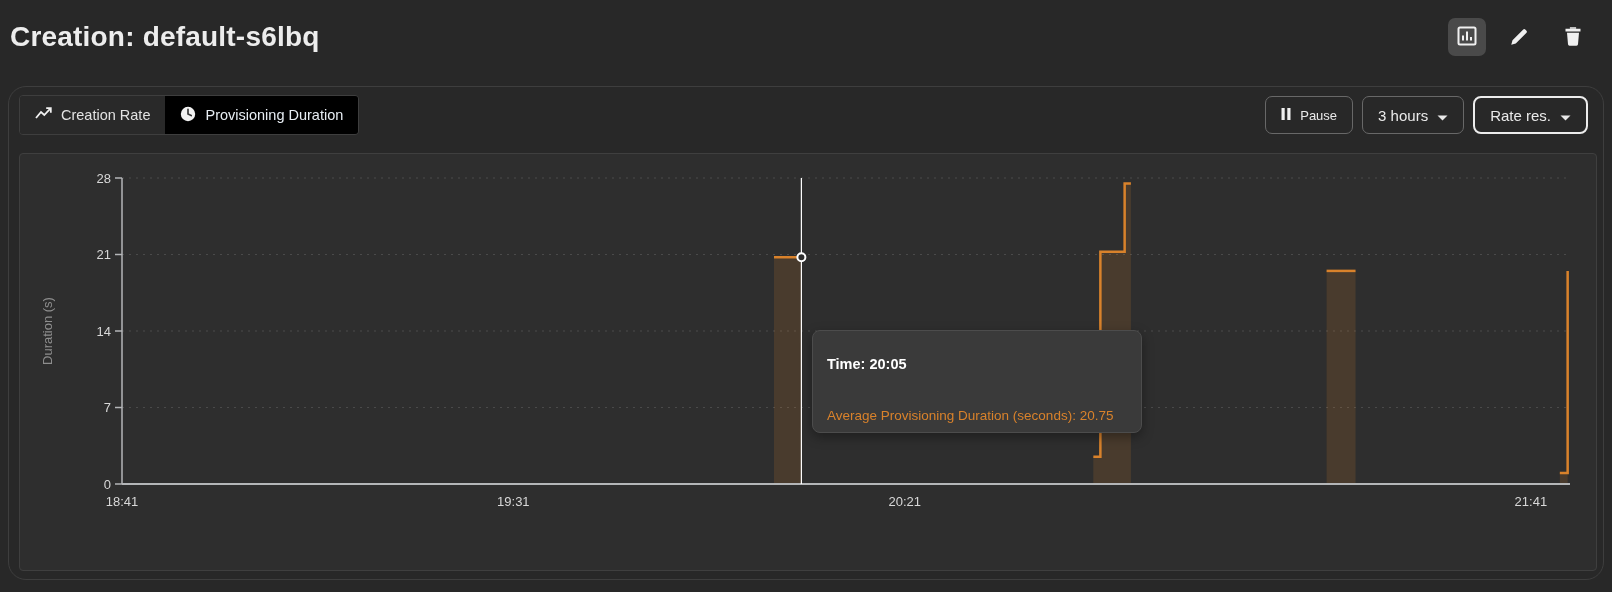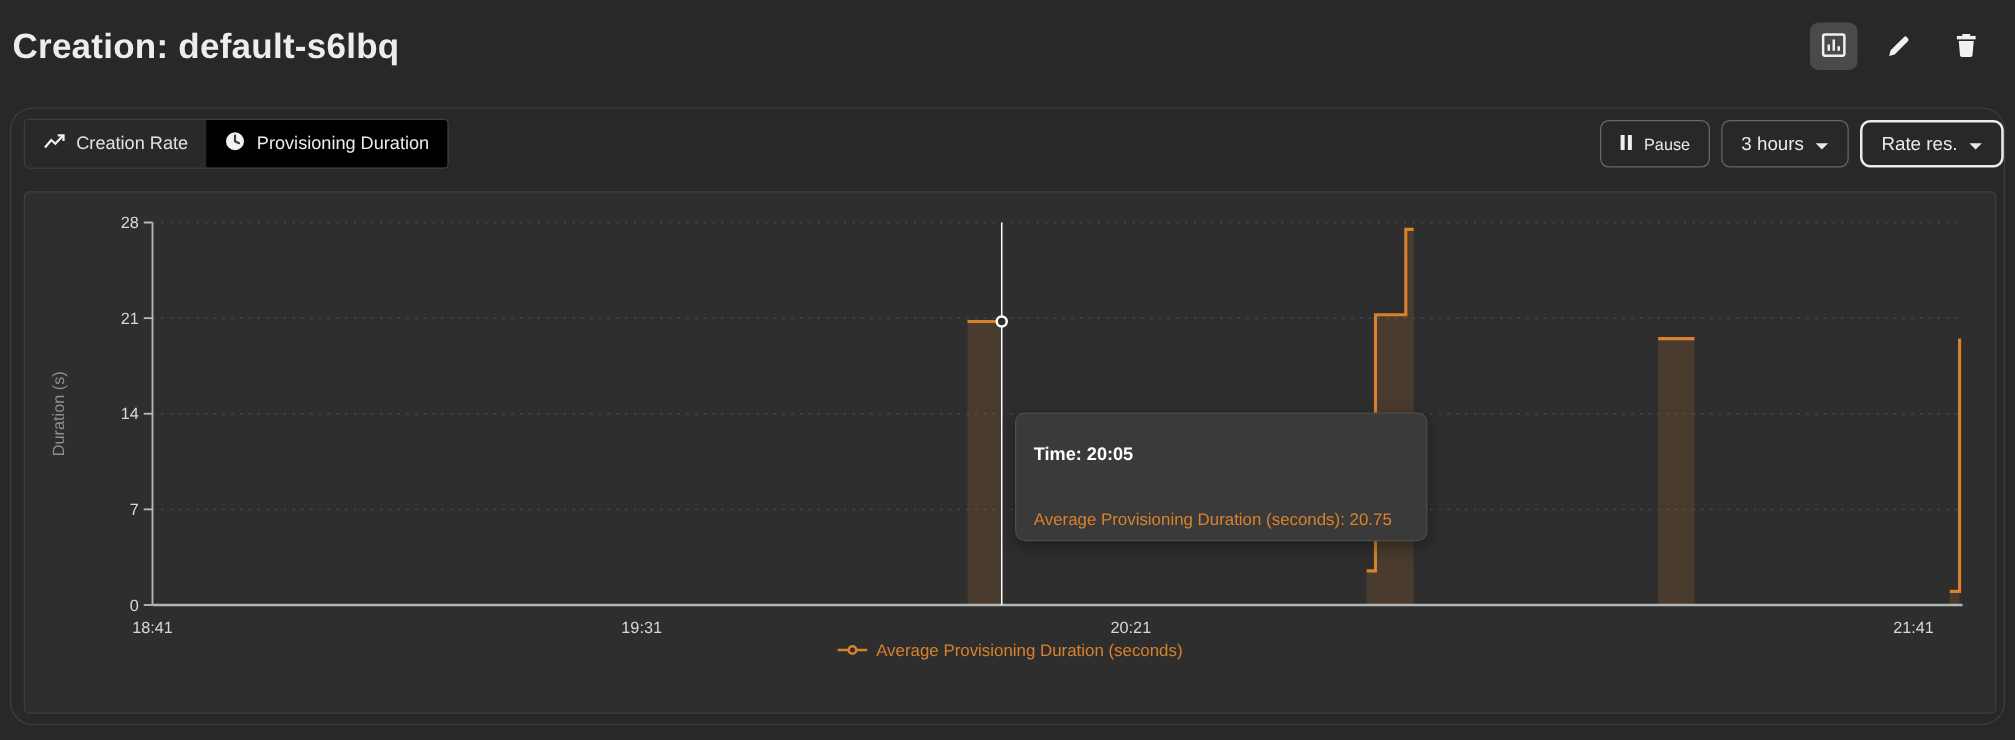--- a/index.html
+++ b/index.html
@@ -33,21 +33,21 @@
     position:absolute; left:10px; top:8px; height:40px;
     display:flex; border:1px solid #3e3e3e; border-radius:4px; overflow:hidden;
   }
   .tab {
     display:flex; align-items:center; gap:9px; padding:0 15px;
     background:#292929; color:#e2e2e2; font-size:14.5px; border:none; cursor:pointer;
     font-family:inherit; white-space:nowrap;
   }
   .tab.active { background:#000000; color:#e7edf3; }
   .toolbar-right {
-    position:absolute; right:0; top:9px; height:38px;
+    position:absolute; right:15px; top:9px; height:38px;
     display:flex; gap:9px; align-items:stretch;margin-left:28px;
   }
   .btn {
     display:flex; align-items:center; gap:9px; padding:0 15px;
     background:transparent; border:1px solid #686868; border-radius:7px;
     color:#eaeaea; font-size:13px; cursor:pointer; font-family:inherit; white-space:nowrap;
   }
   .btn.range, .btn.res { font-size:15px; }
   .btn.res { border:2px solid #ececec; border-radius:8px; }
 
@@ -195,25 +195,14 @@
         <circle cx="781.3859459459459" cy="103.23214285714286" r="4" fill="#2e2e2e" stroke="#ffffff" stroke-width="2"></circle>
       </svg>
 
     <div class="y-title">Duration (s)</div>
 
     <div class="chart-tooltip">
       <div class="t-time">Time: 20:05</div>
       <div class="t-val">Average Provisioning Duration (seconds): 20.75</div>
     </div>
 
-    <div class="legend">
-      <span class="legend-item">
-        <span>
-          <svg width="24" height="10" viewBox="0 0 24 10">
-            <line x1="0" y1="5" x2="24" y2="5" stroke="#d9822b" stroke-width="2"></line>
-            <circle cx="12" cy="5" r="3" fill="#2e2e2e" stroke="#d9822b" stroke-width="2"></circle>
-          </svg>
-        </span>
-        <span>Average Provisioning Duration (seconds)</span>
-      </span>
-    </div>
   </div>
 </div>
 
 </body></html>

